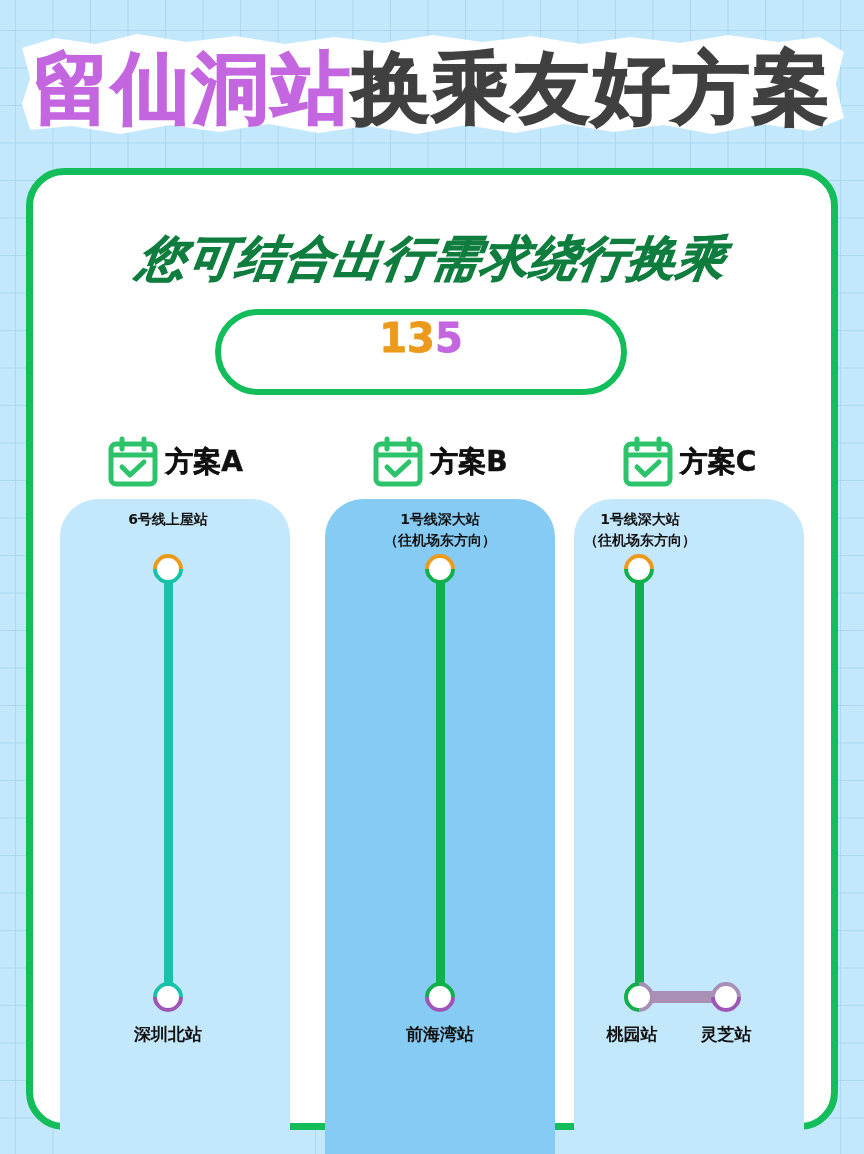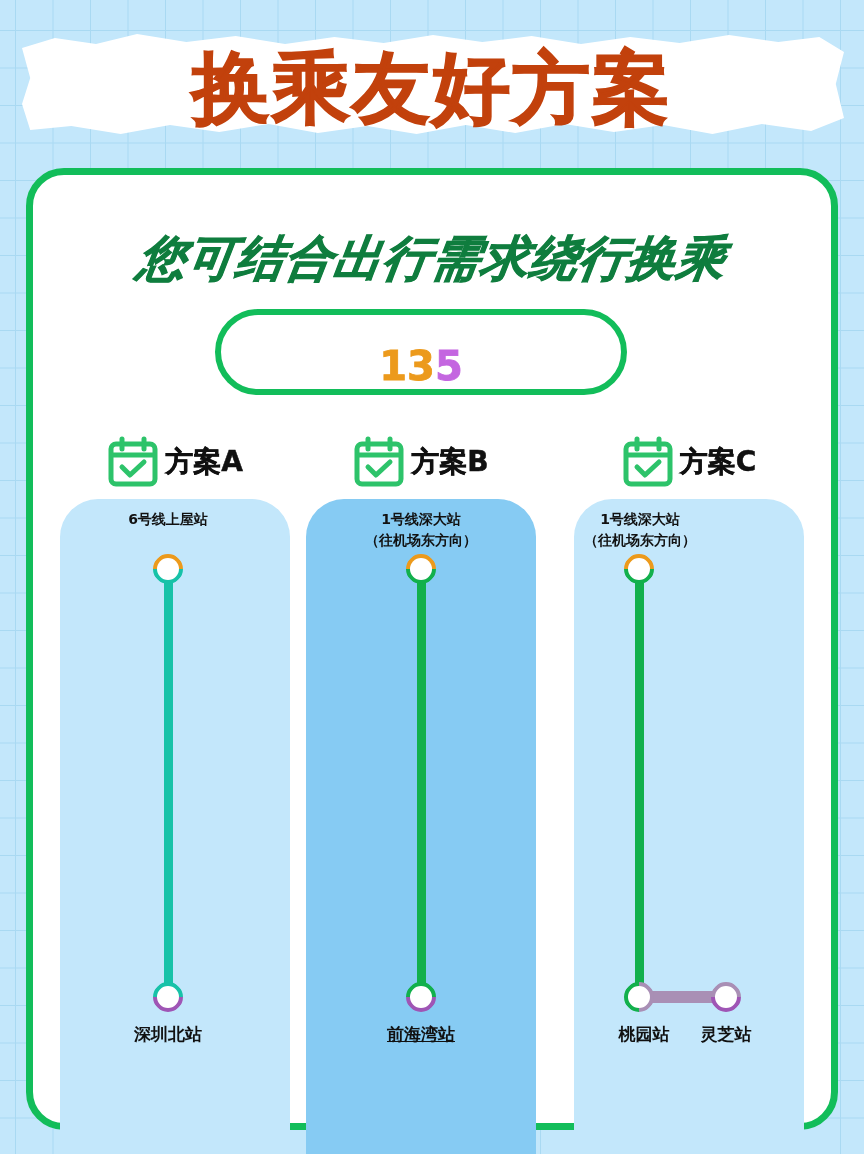--- a/index.html
+++ b/index.html
@@ -30,21 +30,21 @@
     .headline-text {
       position: relative;
       font-size: 78px;
       font-weight: 900;
       letter-spacing: 2px;
       line-height: 1;
       font-family: "DejaVu Sans", sans-serif;
       -webkit-text-stroke: 1.5px currentColor;
     }
     .headline-purple { color: #c466e0; }
-    .headline-green { color: #c2410c; }
+    .headline-green { color: #404040; }
 
     
     .card {
       position: absolute;
       left: 26px; top: 168px; width: 812px; height: 962px;
       background: #ffffff;
       border: 7px solid #12bd5a;
       border-radius: 38px;
     }
     .subtitle {
@@ -57,21 +57,21 @@
       color: #0f7d3e;
       letter-spacing: 1px;
       transform: skewX(-8deg);
       -webkit-text-stroke: 1px #0f7d3e;
     }
     .pill {
       position: absolute;
       left: 182px; top: 134px; width: 412px; height: 86px;
       border: 6px solid #12bd5a;
       border-radius: 43px;
-      display: flex; align-items: flex-end; justify-content: center;
+      display: flex; align-items: flex-start; justify-content: center;
       font-size: 40px;
       font-weight: 900;
       color: #111111;
       -webkit-text-stroke: 0.8px #111111;
     }
     .pill .num-orange { color: #ec9a1c; -webkit-text-stroke: 0.8px #ec9a1c; }
     .pill .num-purple { color: #c466e0; -webkit-text-stroke: 0.8px #c466e0; }
 
     
     .plan {
@@ -138,20 +138,21 @@
       position: absolute;
       height: 12px;
       background: #a98fb5;
     }
   </style>
 </head>
 <body>
 
 <div class="headline-plate"></div>
 <div class="headline">
+  <span class="headline-text headline-purple">留仙洞站</span>
   <span class="headline-text headline-green">换乘友好方案</span>
 </div>
 
 <div class="card">
   <div class="subtitle">您可结合出行需求绕行换乘</div>
 
   <div class="pill">
     <span class="num-orange">13</span>
     <span class="num-purple">5</span>
   </div>
@@ -171,40 +172,40 @@
       <div class="start-label" style="left:0;width:216px;">
         <div>6号线上屋站</div>
       </div>
       <div class="line" style="left:104px;background:#17c2a8;"></div>
       <div class="station" style="left:108px;top:70px;border-top-color:#ec9a1c;border-right-color:#ec9a1c;border-left-color:#17c2a8;border-bottom-color:#17c2a8;transform:translate(-50%,-50%) rotate(-45deg);"></div>
       <div class="station" style="left:108px;top:498px;border-top-color:#17c2a8;border-right-color:#17c2a8;border-left-color:#9f55b5;border-bottom-color:#9f55b5;transform:translate(-50%,-50%) rotate(-45deg);"></div>
       <div class="end-label" style="left:108px;">深圳北站</div>
     </div>
   </div>
 
-  <div class="plan" style="left:273px;">
+  <div class="plan" style="left:292px;">
     <div class="plan-header">
       <svg viewBox="0 0 52 52">
         <rect x="4" y="8" width="44" height="40" rx="5" fill="none" stroke="#2dc36a" stroke-width="5"></rect>
         <line x1="4" y1="19" x2="48" y2="19" stroke="#2dc36a" stroke-width="5"></line>
         <line x1="15" y1="3" x2="15" y2="13" stroke="#2dc36a" stroke-width="5" stroke-linecap="round"></line>
         <line x1="37" y1="3" x2="37" y2="13" stroke="#2dc36a" stroke-width="5" stroke-linecap="round"></line>
         <polyline points="15,31 23,39 37,26" fill="none" stroke="#2dc36a" stroke-width="5" stroke-linecap="round" stroke-linejoin="round"></polyline>
       </svg>
       <span class="plan-title">方案B</span>
     </div>
     <div class="plan-panel highlight">
       <div class="start-label" style="left:0;width:230px;">
         <div>1号线深大站</div>
         <div>（往机场东方向）</div>
       </div>
       <div class="line" style="left:111px;background:#12b04c;"></div>
       <div class="station" style="left:115px;top:70px;border-top-color:#ec9a1c;border-right-color:#ec9a1c;border-left-color:#12b04c;border-bottom-color:#12b04c;transform:translate(-50%,-50%) rotate(-45deg);"></div>
       <div class="station" style="left:115px;top:498px;border-top-color:#12b04c;border-right-color:#12b04c;border-left-color:#9f55b5;border-bottom-color:#9f55b5;transform:translate(-50%,-50%) rotate(-45deg);"></div>
-      <div class="end-label" style="left:115px;text-decoration:underline;">前海湾站</div>
+      <div class="end-label" style="left:115px;">前海湾站</div>
     </div>
   </div>
 
   <div class="plan" style="left:541px;">
     <div class="plan-header">
       <svg viewBox="0 0 52 52">
         <rect x="4" y="8" width="44" height="40" rx="5" fill="none" stroke="#2dc36a" stroke-width="5"></rect>
         <line x1="4" y1="19" x2="48" y2="19" stroke="#2dc36a" stroke-width="5"></line>
         <line x1="15" y1="3" x2="15" y2="13" stroke="#2dc36a" stroke-width="5" stroke-linecap="round"></line>
         <line x1="37" y1="3" x2="37" y2="13" stroke="#2dc36a" stroke-width="5" stroke-linecap="round"></line>
@@ -215,17 +216,17 @@
     <div class="plan-panel">
       <div class="start-label" style="left:0;width:132px;">
         <div>1号线深大站</div>
         <div>（往机场东方向）</div>
       </div>
       <div class="line" style="left:61px;background:#12b04c;"></div>
       <div class="transfer-link" style="left:66px;top:492px;width:84px;"></div>
       <div class="station" style="left:65px;top:70px;border-top-color:#ec9a1c;border-right-color:#ec9a1c;border-left-color:#12b04c;border-bottom-color:#12b04c;transform:translate(-50%,-50%) rotate(-45deg);"></div>
       <div class="station" style="left:65px;top:498px;border-top-color:#a98fb5;border-right-color:#a98fb5;border-left-color:#12b04c;border-bottom-color:#12b04c;transform:translate(-50%,-50%) rotate(45deg);"></div>
       <div class="station" style="left:152px;top:498px;border-top-color:#a98fb5;border-left-color:#a98fb5;border-right-color:#9f55b5;border-bottom-color:#9f55b5;transform:translate(-50%,-50%) rotate(45deg);"></div>
-      <div class="end-label" style="left:70px;">桃园站</div>
+      <div class="end-label" style="left:58px;">桃园站</div>
       <div class="end-label" style="left:152px;text-align:right;">灵芝站</div>
     </div>
   </div>
 </div>
 
 </body></html>

